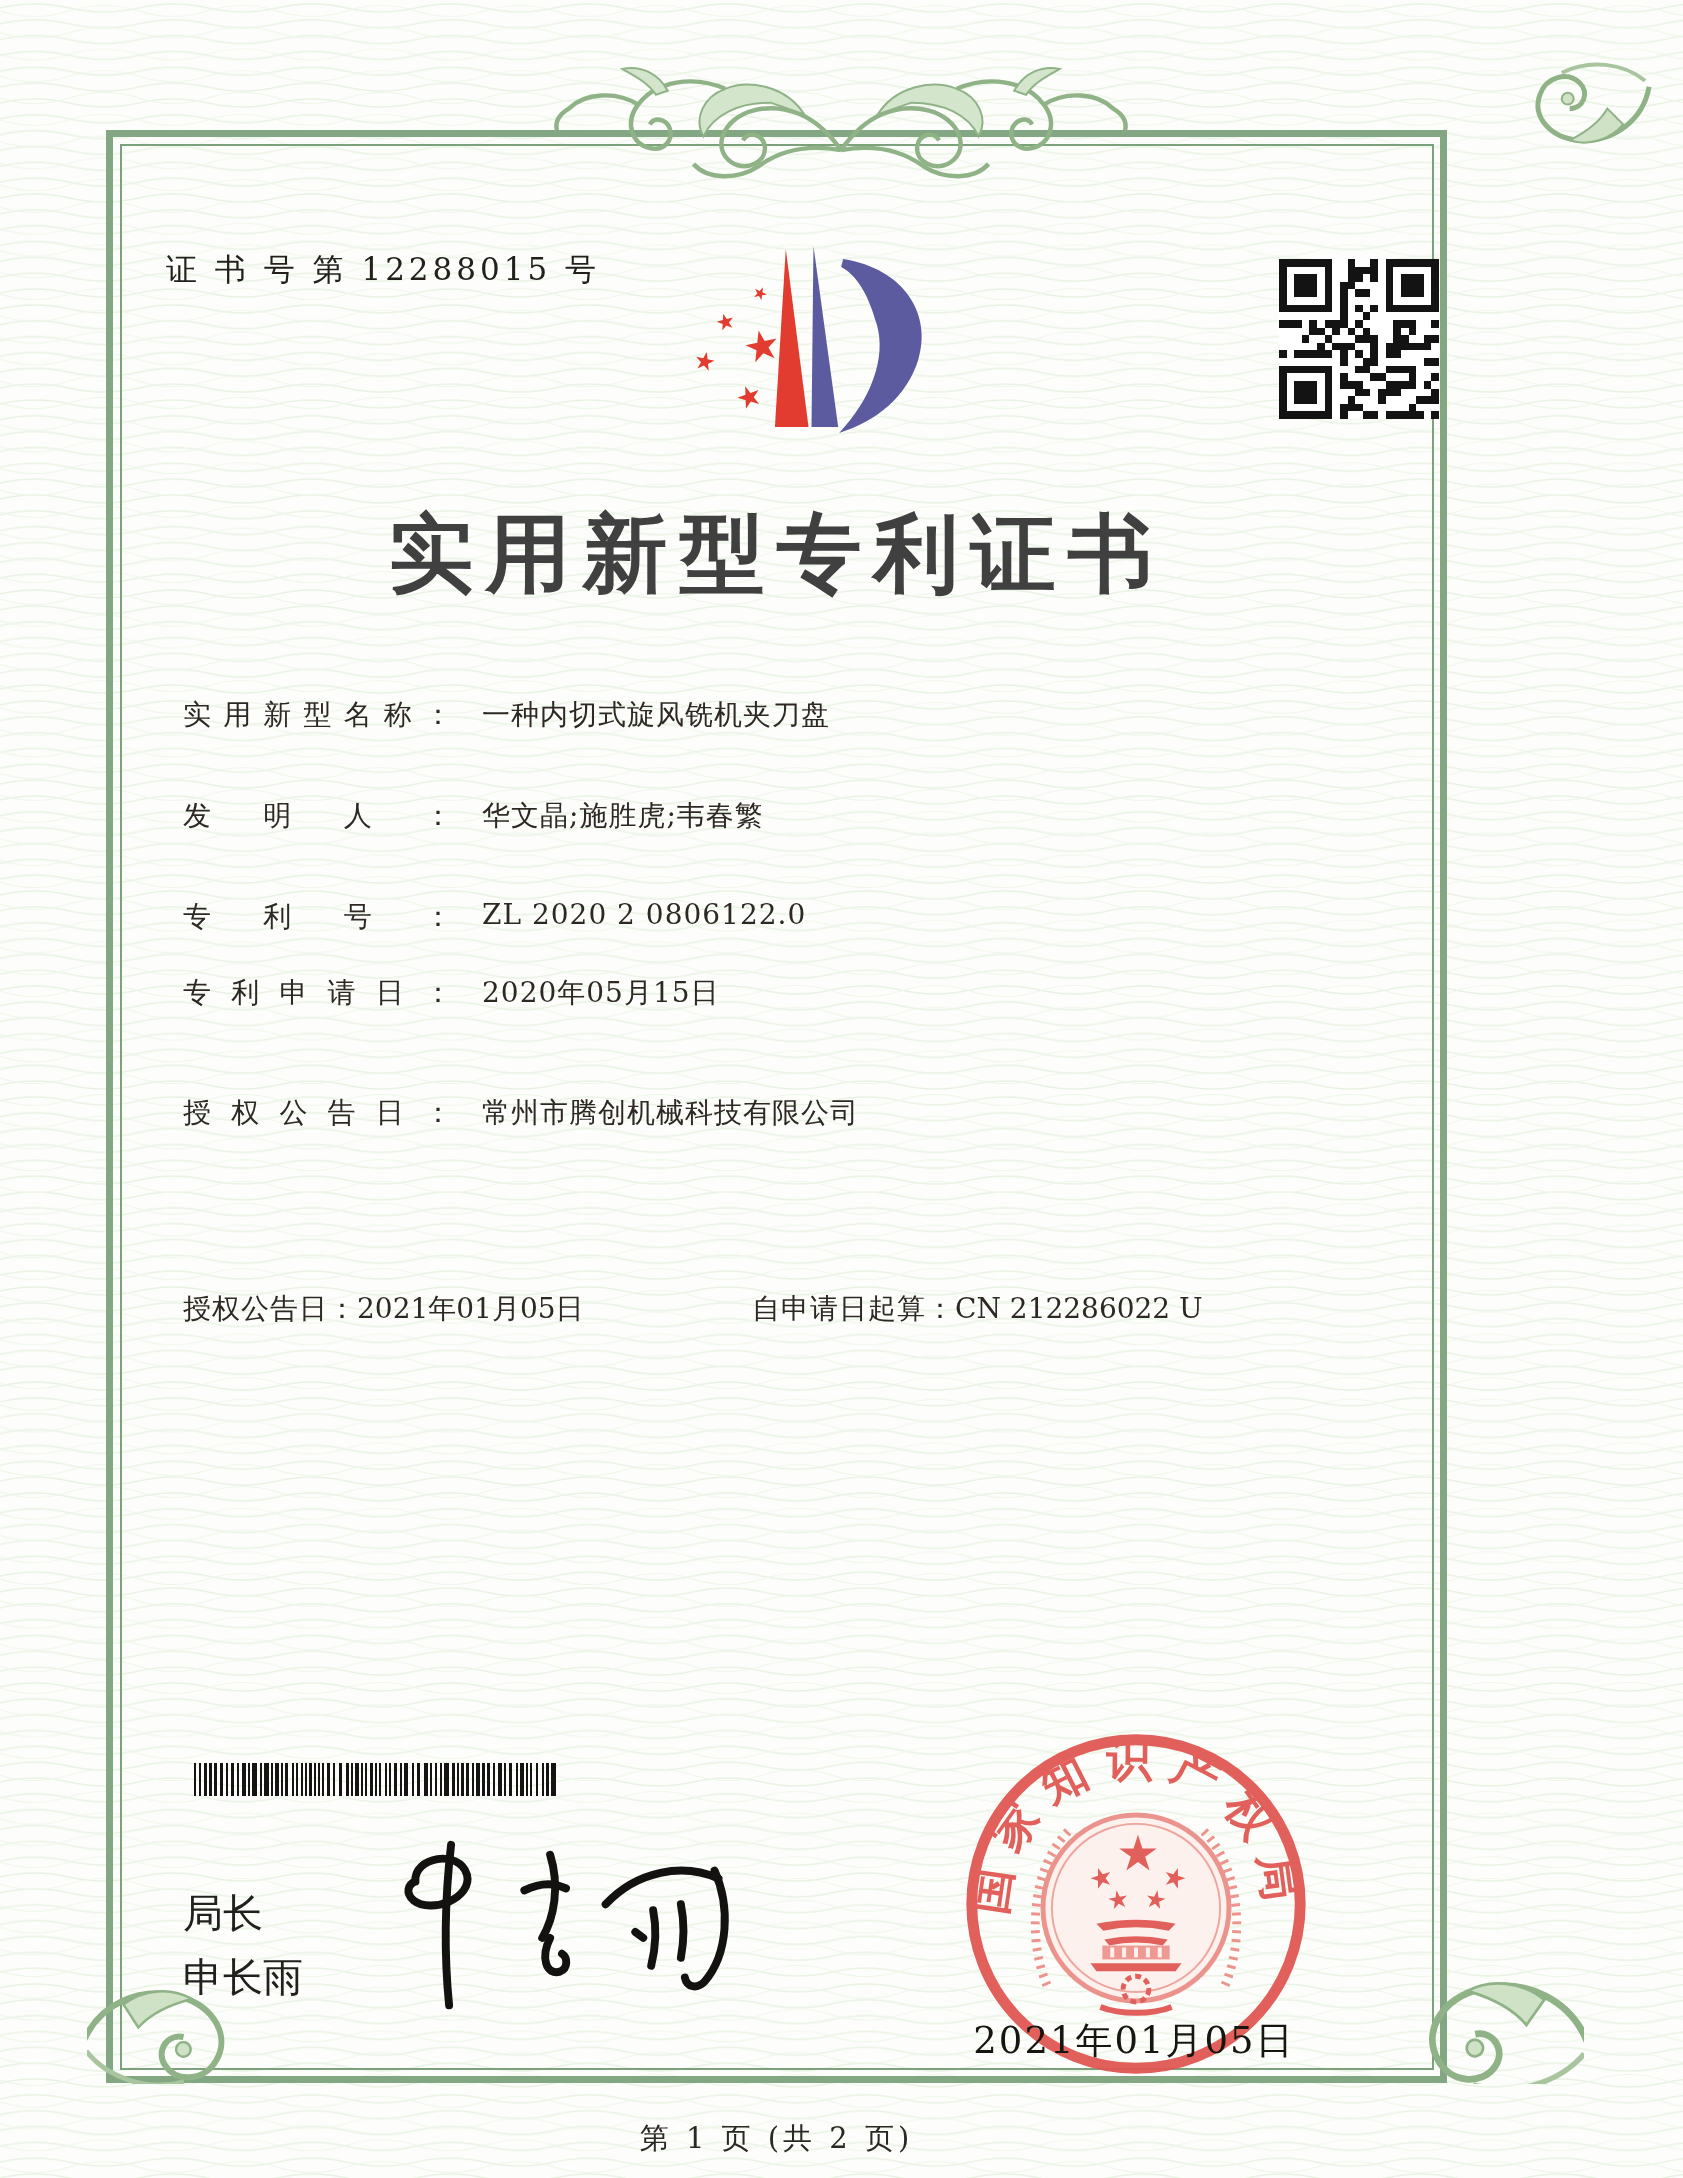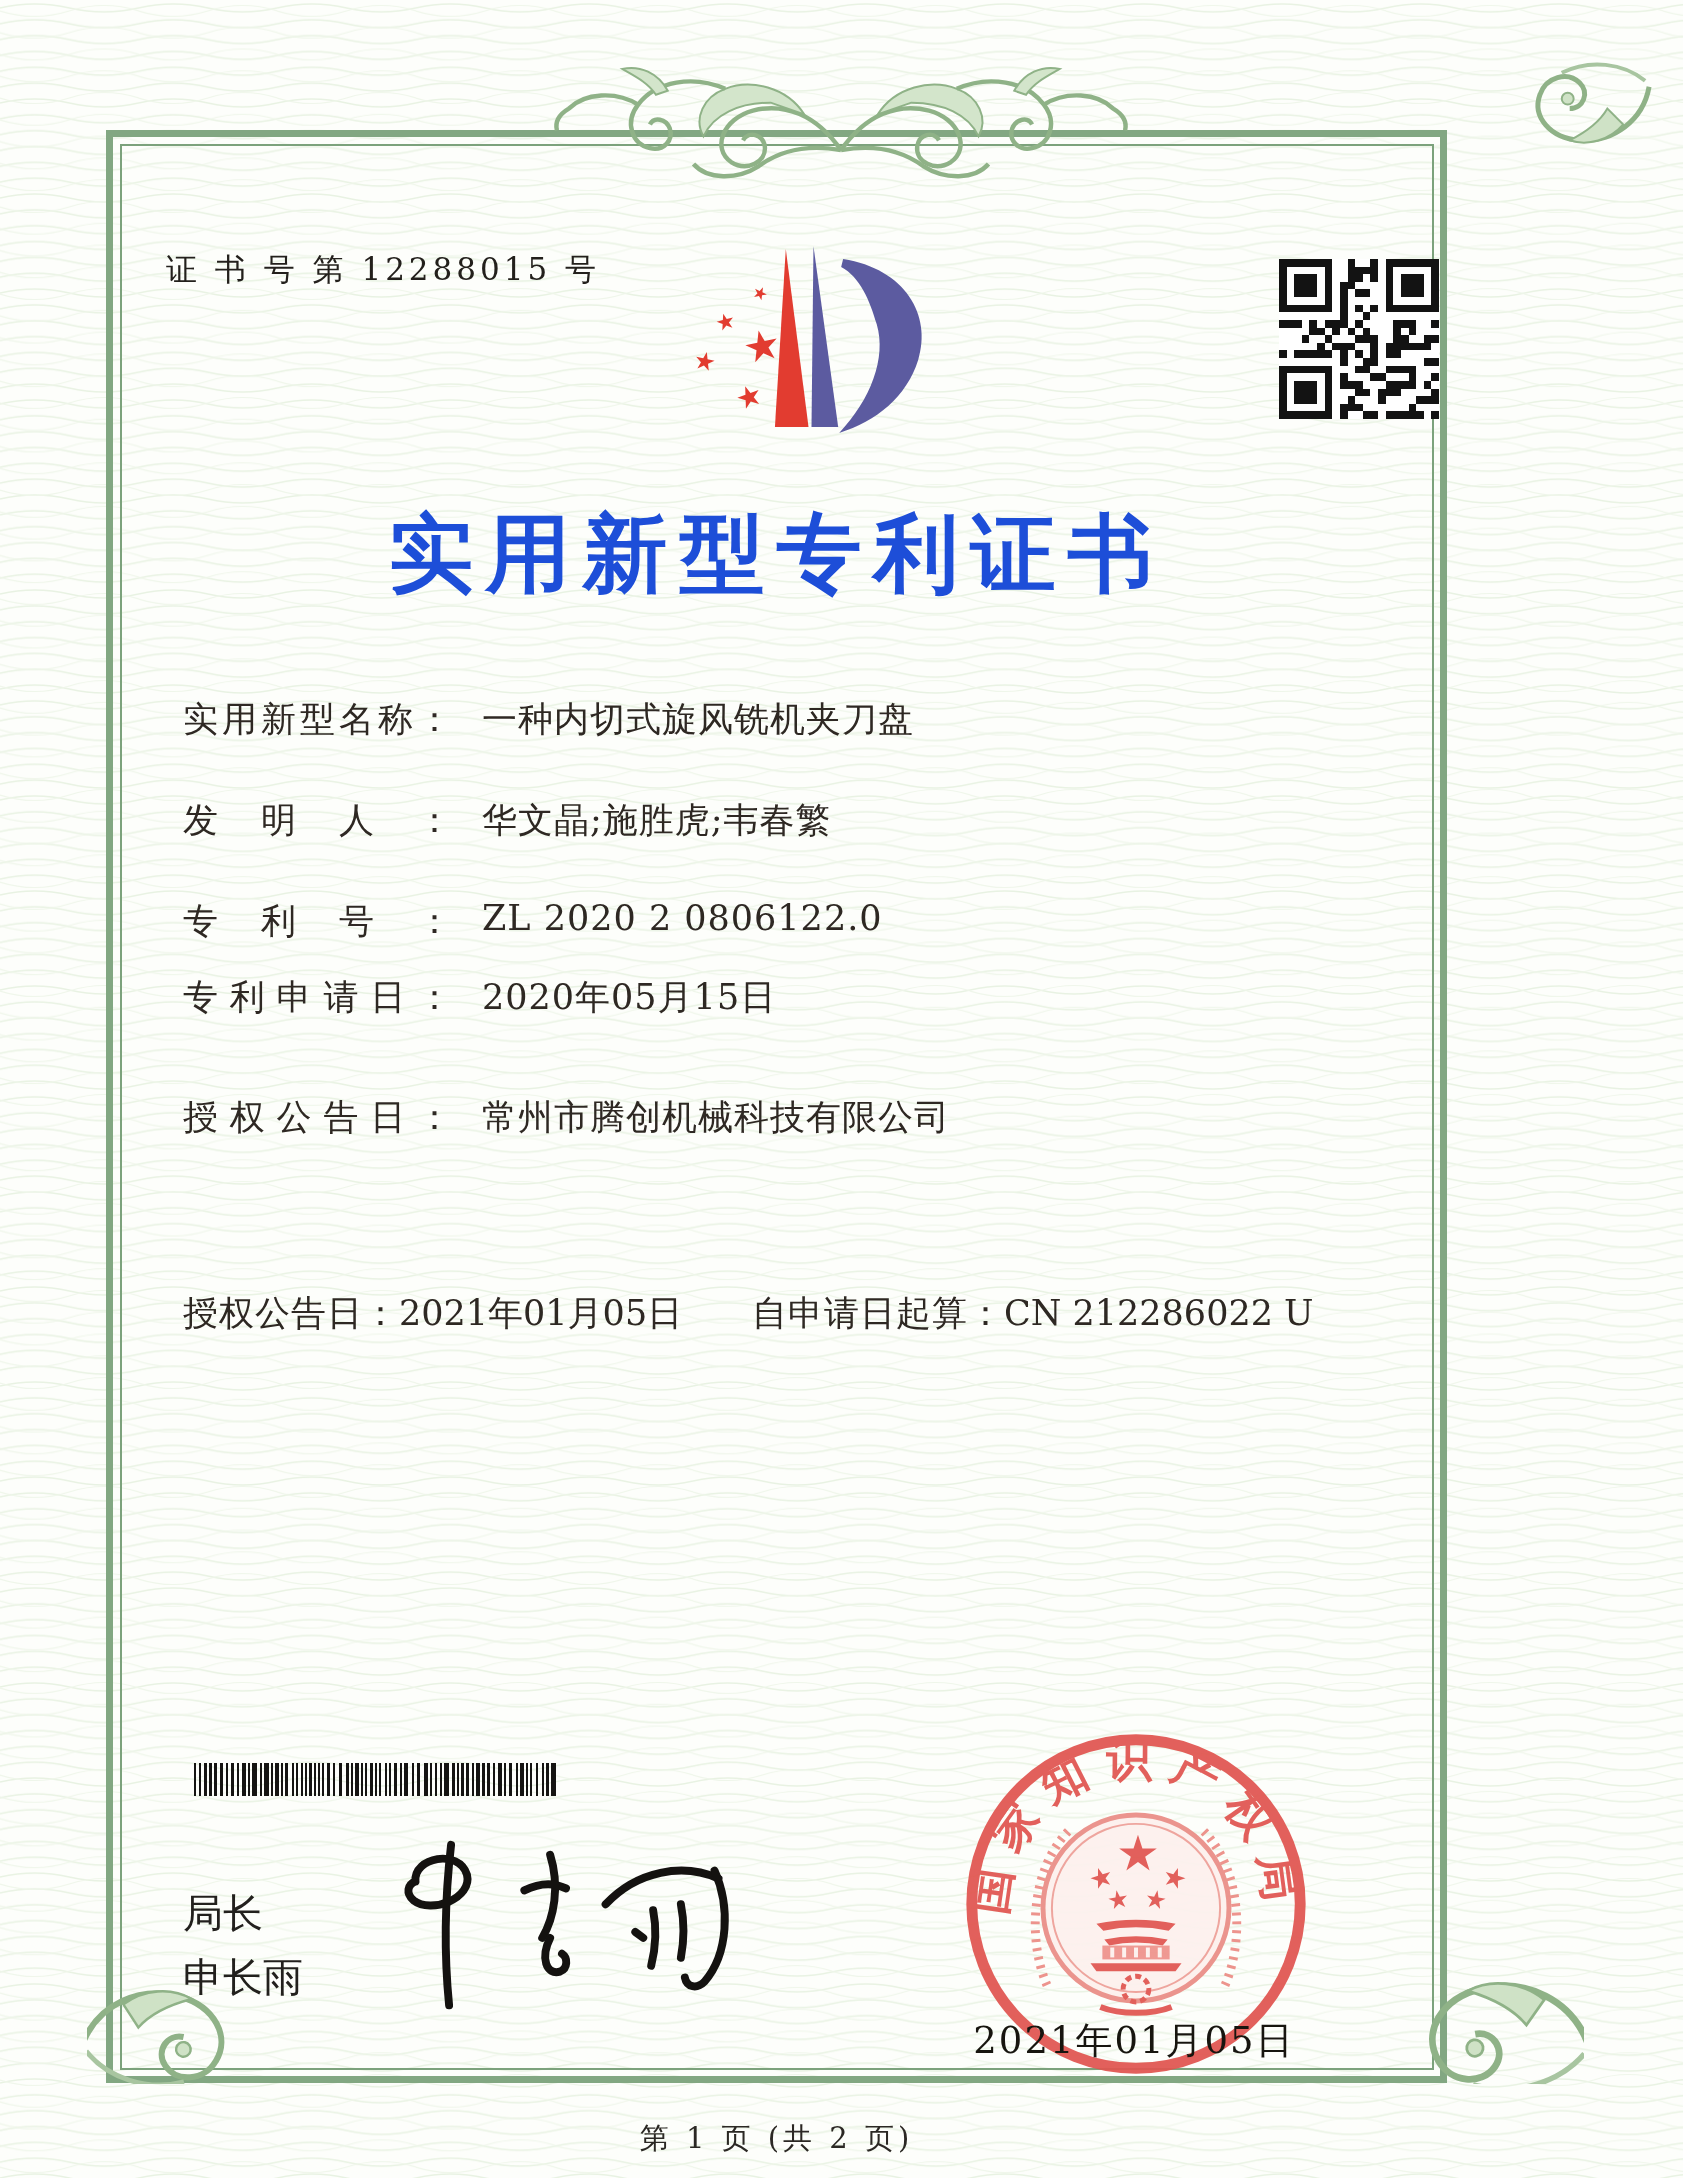--- a/index.html
+++ b/index.html
@@ -13,23 +13,23 @@
                border:2px solid #7ca27c;box-sizing:border-box;}
   .orn{position:absolute;}
   
   .certno{position:absolute;left:166px;top:249px;font-size:31px;letter-spacing:4px;color:#23201c;}
   .logo{position:absolute;left:683px;top:241px;}
   .qr{position:absolute;left:1279px;top:259px;width:160px;height:160px;background:#fff;
       display:grid;grid-template-columns:repeat(21,1fr);grid-template-rows:repeat(21,1fr);}
   .qr div{background:transparent;}
   .qr div.on{background:#131313;}
   .title{position:absolute;left:106px;top:497px;width:1341px;text-align:center;
-         font-size:85px;font-weight:bold;letter-spacing:12px;color:#1d4ed8;}
+         font-size:85px;font-weight:bold;letter-spacing:12px;color:#404040;}
   
-  .row{position:absolute;left:183px;font-size:35px;white-space:nowrap;color:#2e2823;}
+  .row{position:absolute;left:183px;font-size:28px;white-space:nowrap;color:#2e2823;}
   .flabel{display:inline-block;width:269px;text-align:justify;text-align-last:justify;vertical-align:top;}
   .fvalue{margin-left:30px;letter-spacing:1px;}
   .grant2{position:absolute;left:569px;top:0;}
   .glabel{letter-spacing:1px;}
   
   .paras{position:absolute;left:158px;top:1369px;width:1279px;font-size:33px;line-height:47px;
          text-align:justify;color:#332d26;}
   .paras p{margin:0 0 14px 0;text-indent:2em;}
   
   .barcode{position:absolute;left:194px;top:1763px;width:366px;height:33px;display:flex;align-items:stretch;}

